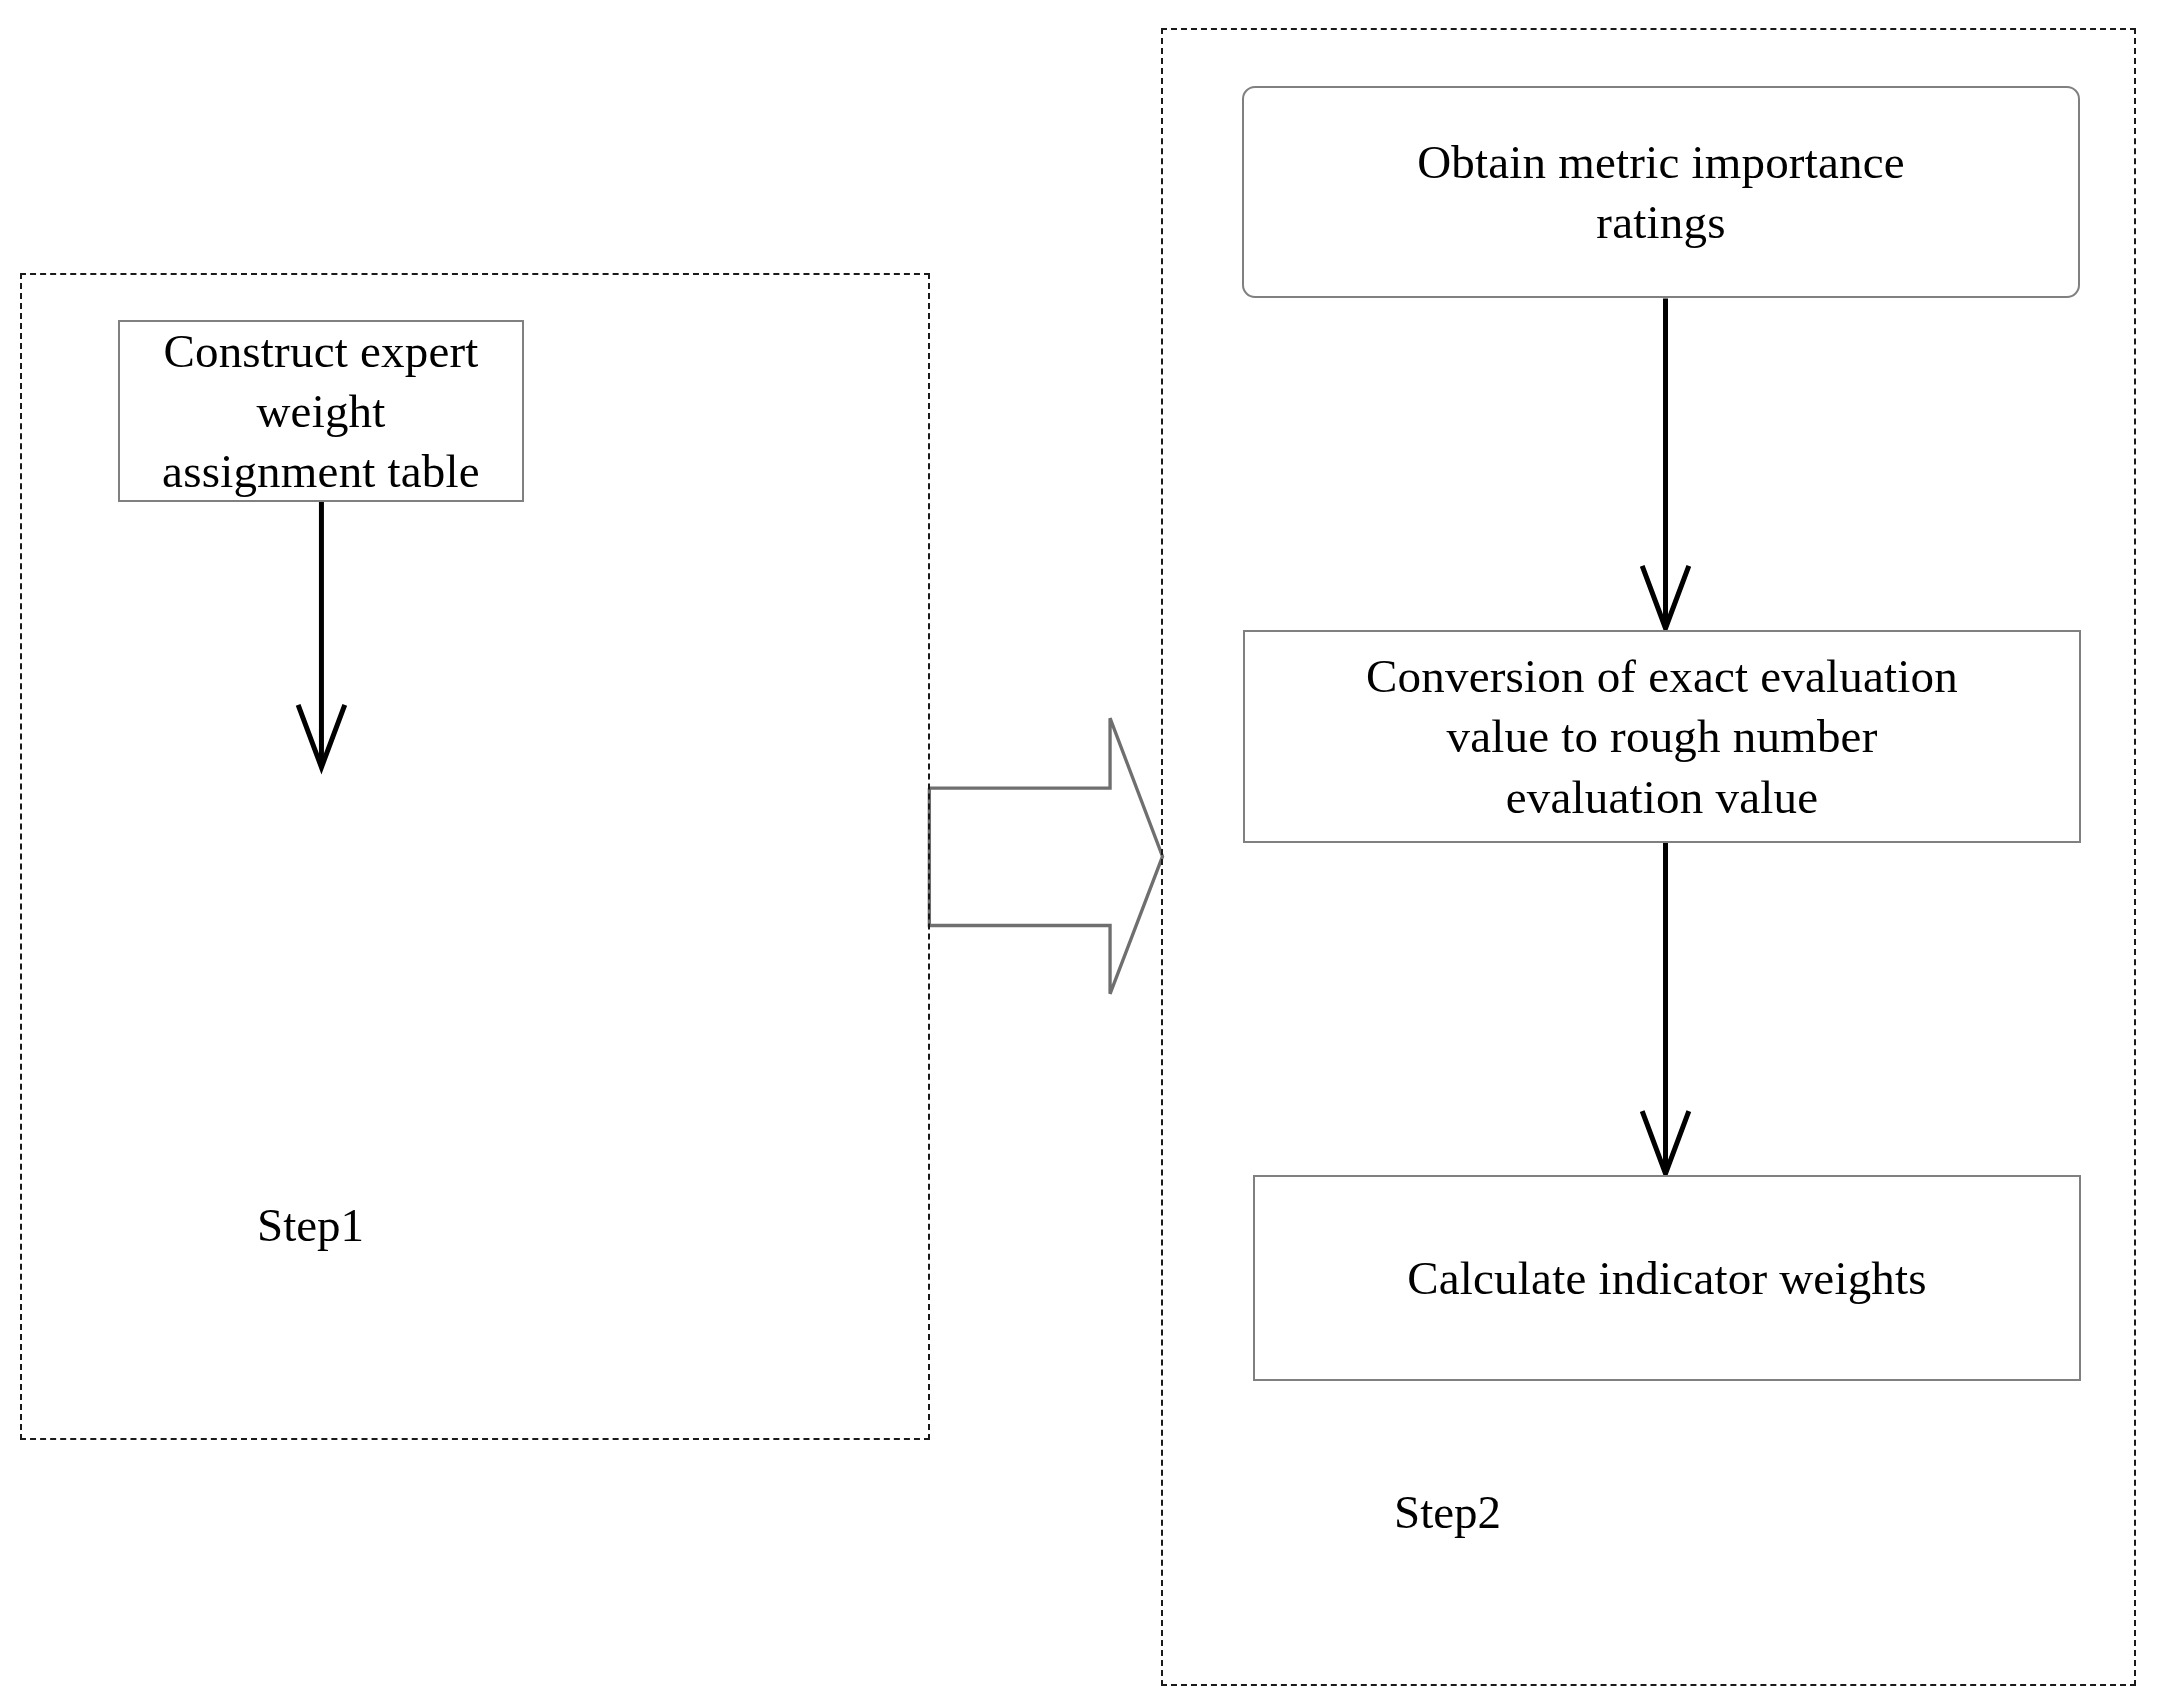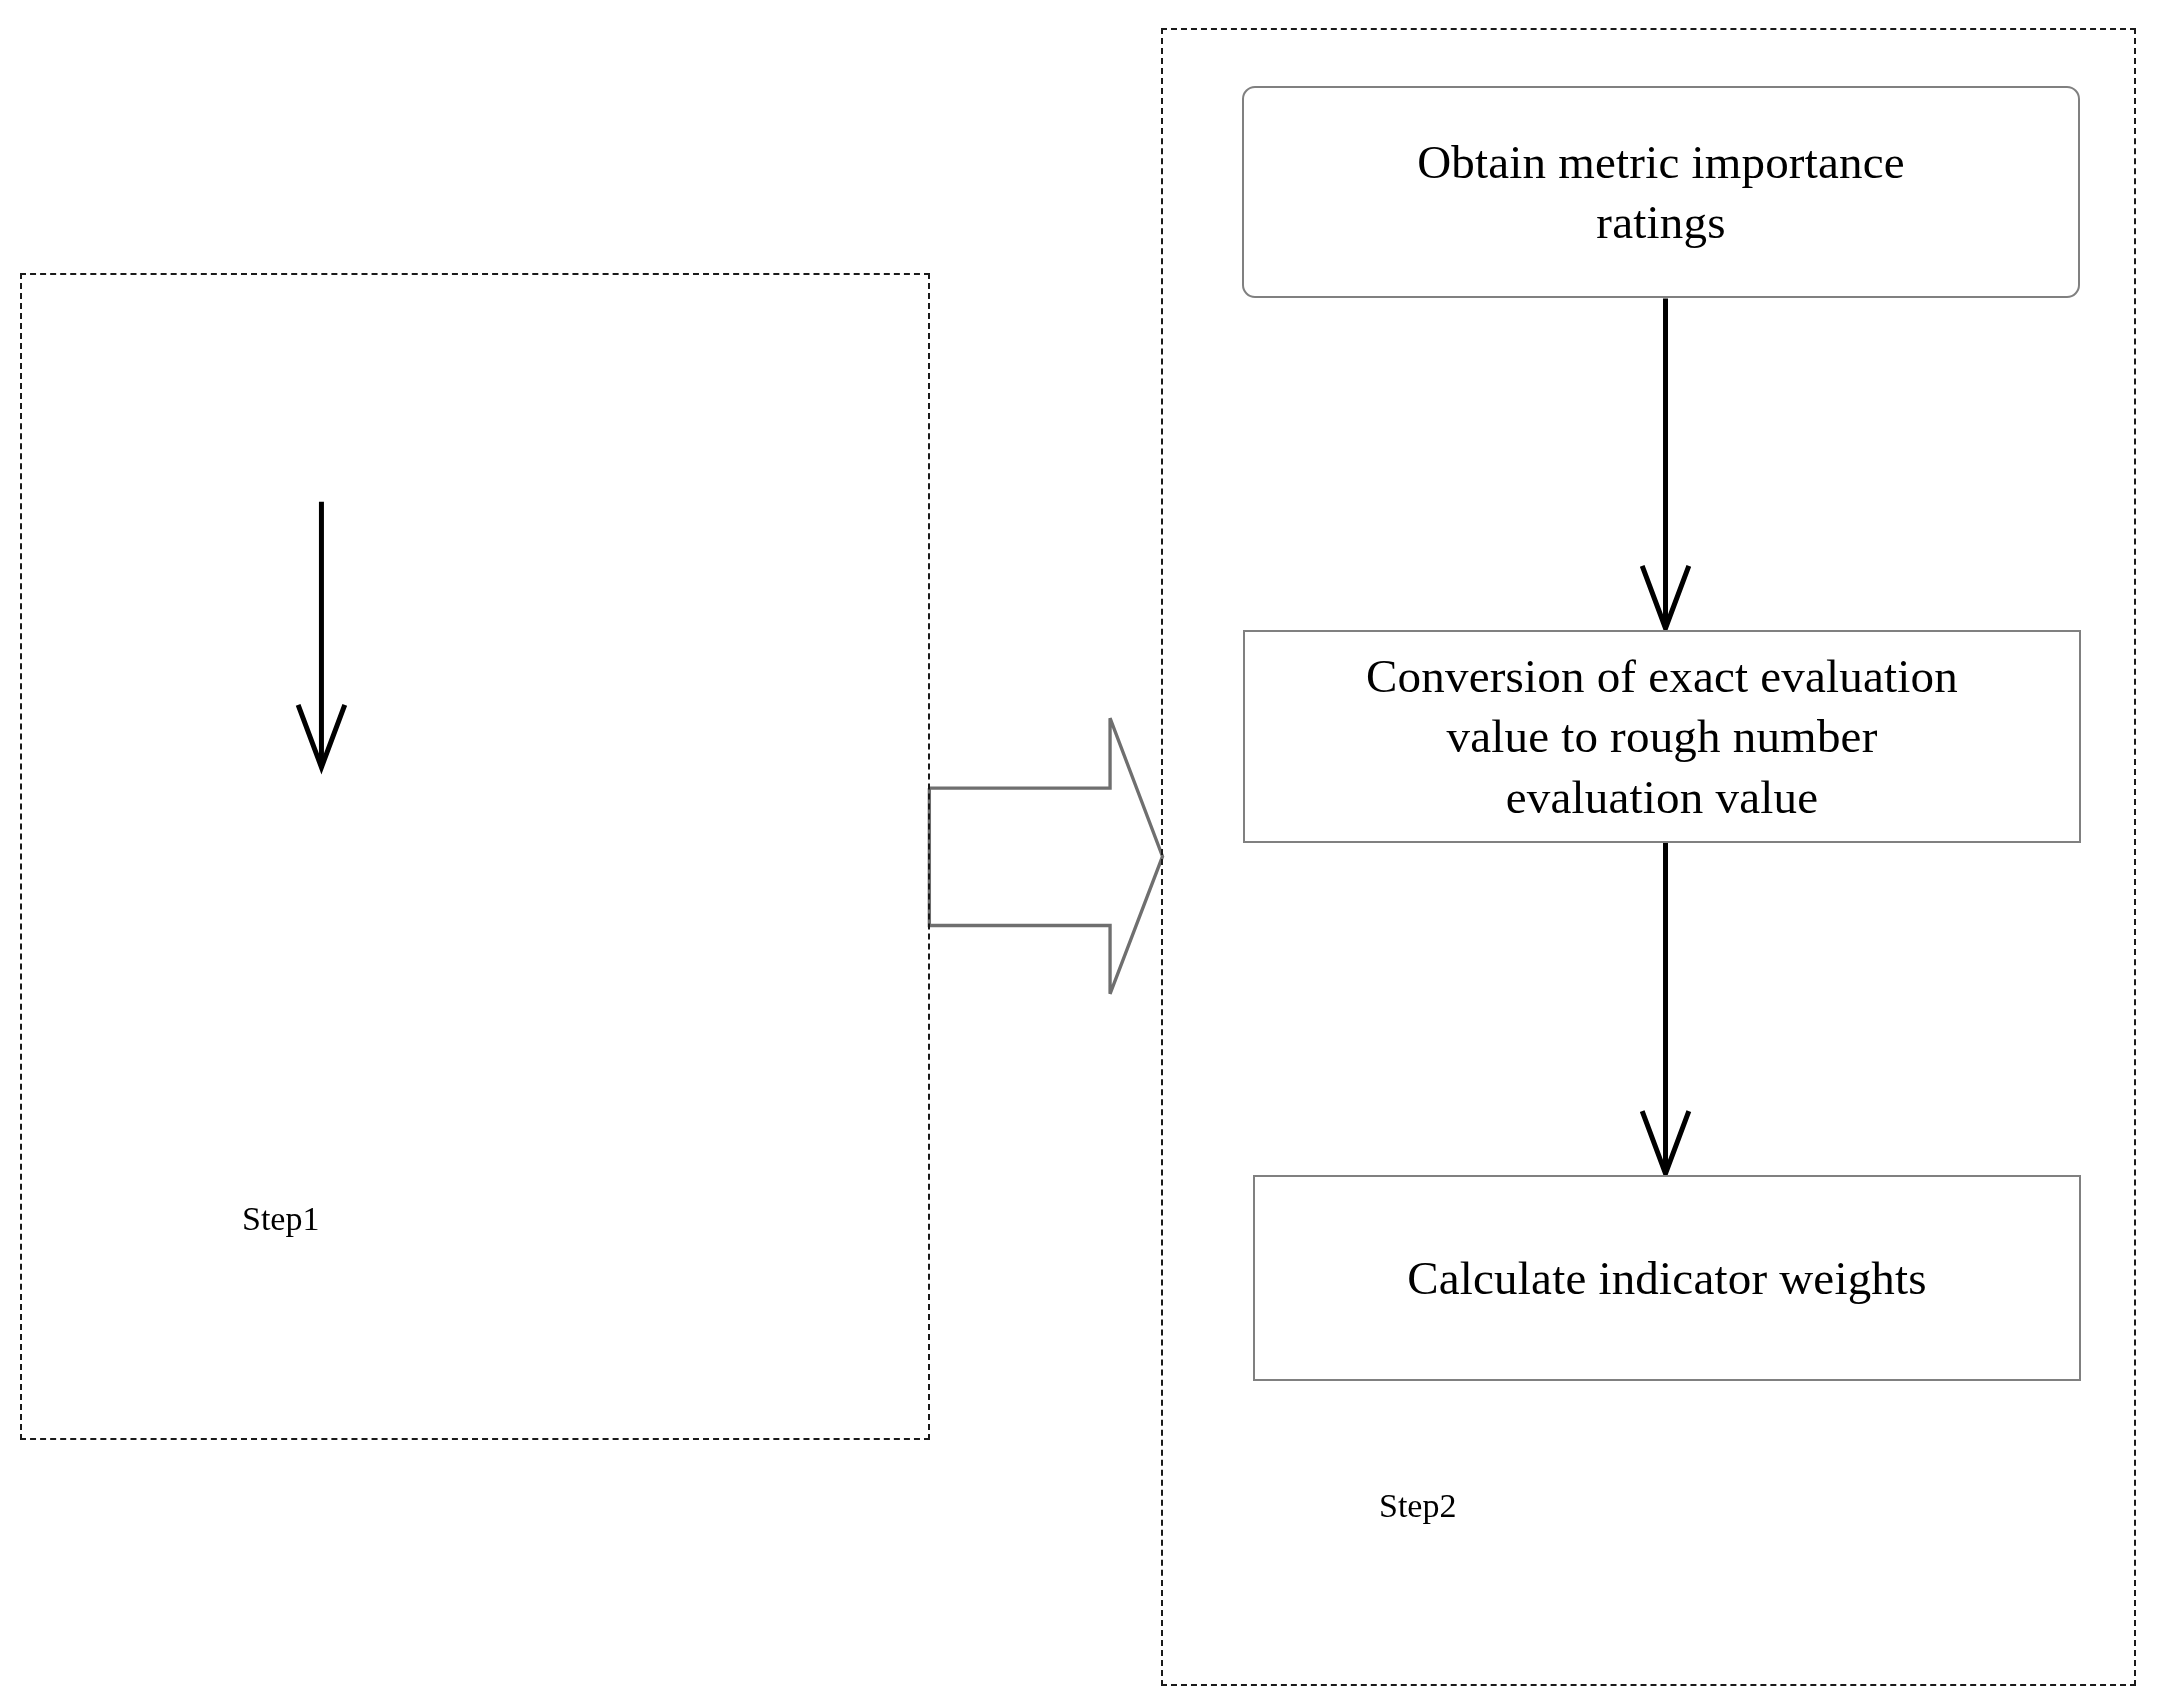--- a/index.html
+++ b/index.html
@@ -52,23 +52,24 @@
 
   #box-construct-table   { left: 118px;  top: 320px;  width: 406px;  height: 182px; }
   #box-calc-expert       { left: 118px;  top: 769px;  width: 406px;  height: 180px; }
   #box-obtain-ratings    { left: 1242px; top: 86px;  width: 838px; height: 212px; border-radius: 13px; }
   #box-conversion        { left: 1243px; top: 630px;  width: 838px; height: 213px; }
   #box-calc-indicator    { left: 1253px; top: 1175px; width: 828px;  height: 206px; }
 
   
   .step-caption {
     position: absolute;
-    font-size: 34px;
+    font-size: 47px;
     line-height: 1;
     white-space: nowrap;
+    margin-left: 15px;
   }
   #caption-step1 { left: 242px;  top: 1202px; }
   #caption-step2 { left: 1379px; top: 1489px; text-align: center; }
 
   
   #connectors {
     position: absolute;
     left: 0;
     top: 0;
     width: 2161px;
@@ -115,20 +116,24 @@
       <polyline class="conn-head" points="1972,1334 2000,1409 2028,1334"></polyline>
     </g>
 
     <g>
       <polyline class="block-arrow" points="1116,946 1333,946 1333,862 1396,1028 1333,1193 1333,1111 1116,1111 1116,946"></polyline>
     </g>
   </svg>
 
   <div id="panel-step1" class="step-panel"></div>
 
+  <div id="box-construct-table" class="node-box">
+    <span class="node-label">Construct expert weight
+assignment table</span>
+  </div>
 
 
   <div id="caption-step1" class="step-caption">Step1</div>
 
   <div id="panel-step2" class="step-panel"></div>
 
   <div id="box-obtain-ratings" class="node-box">
     <span class="node-label">Obtain metric importance
 ratings</span>
   </div>

